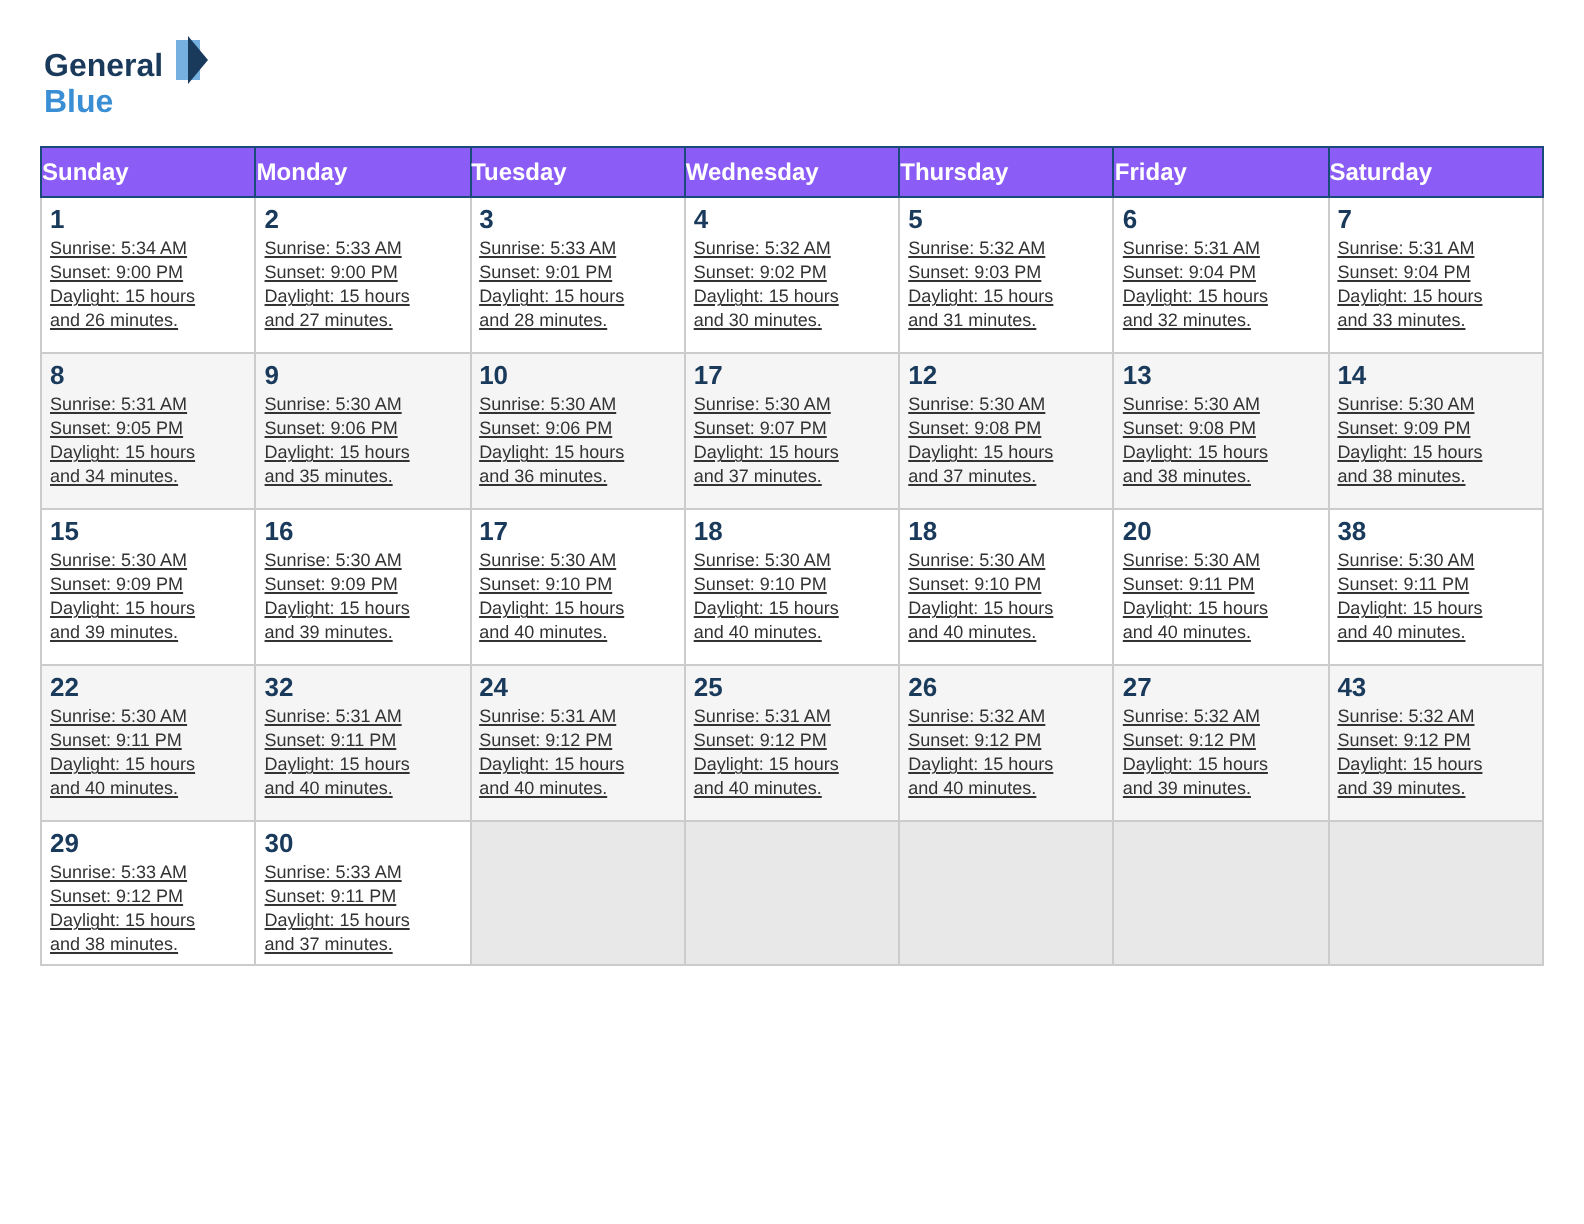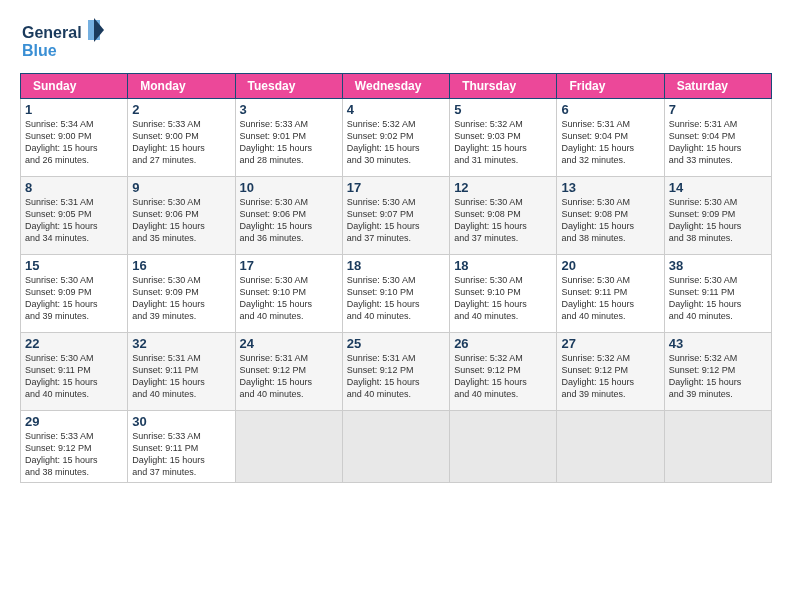--- a/index.html
+++ b/index.html
@@ -42,25 +42,25 @@
     .location {
       font-size: 15px;
       color: #555;
       font-style: italic;
     }
     .calendar {
       width: 100%;
       border-collapse: collapse;
     }
     .calendar th {
-      background: #ec4899;
+      background: #8b5cf6;
       color: #fff;
       font-size: 12px;
       font-weight: bold;
-      padding: 5px 12px;
+      padding: 5px 0;
       text-align: left;
       border: 1px solid #1a4a79;
     }
     .calendar td {
       vertical-align: top;
       border: 1px solid #ccc;
       padding: 3px 4px;
       font-size: 9.5px;
       color: #222;
       width: 14.28%;
@@ -77,20 +77,21 @@
       font-size: 13px;
       font-weight: bold;
       color: #1a3a5c;
       display: block;
       margin-bottom: 1px;
     }
     .cell-text {
       font-size: 9px;
       line-height: 1.35;
       color: #333;
+      text-decoration: underline;
     }
     .last-row td {
       height: 60px;
       margin-top: 44px;
     }
   </style>
 </head>
 <body>
 
 <div class="page">

